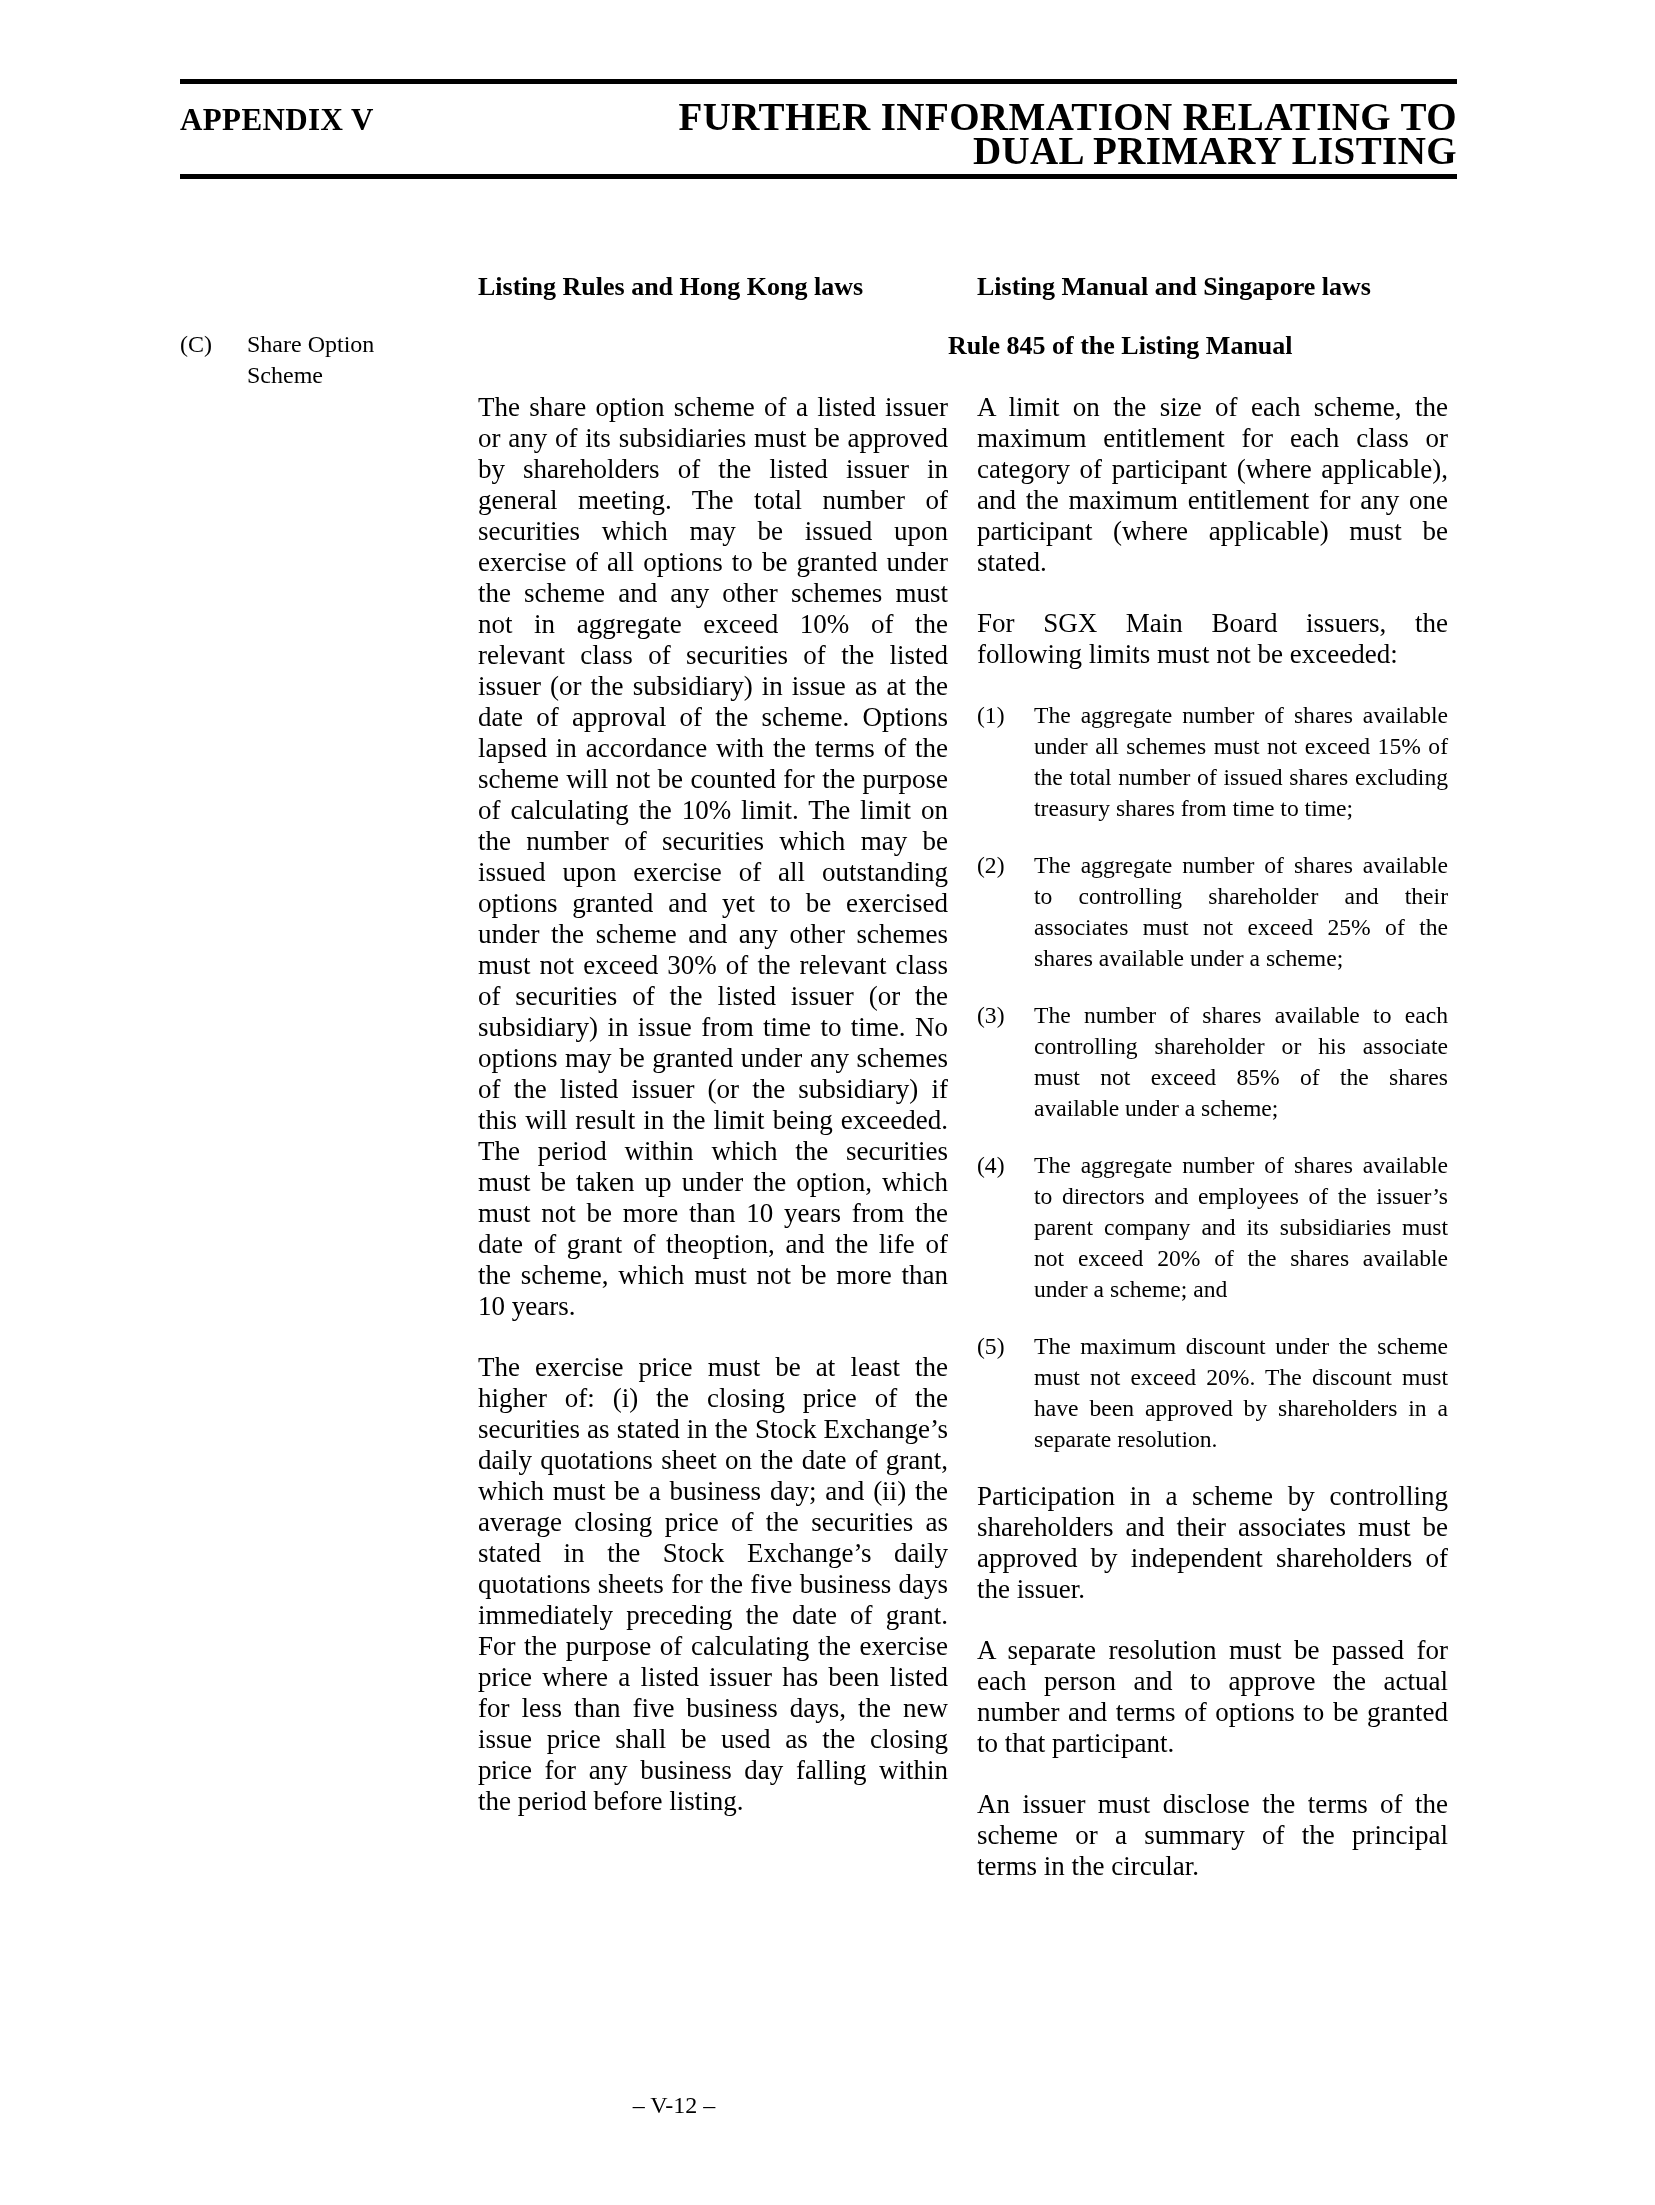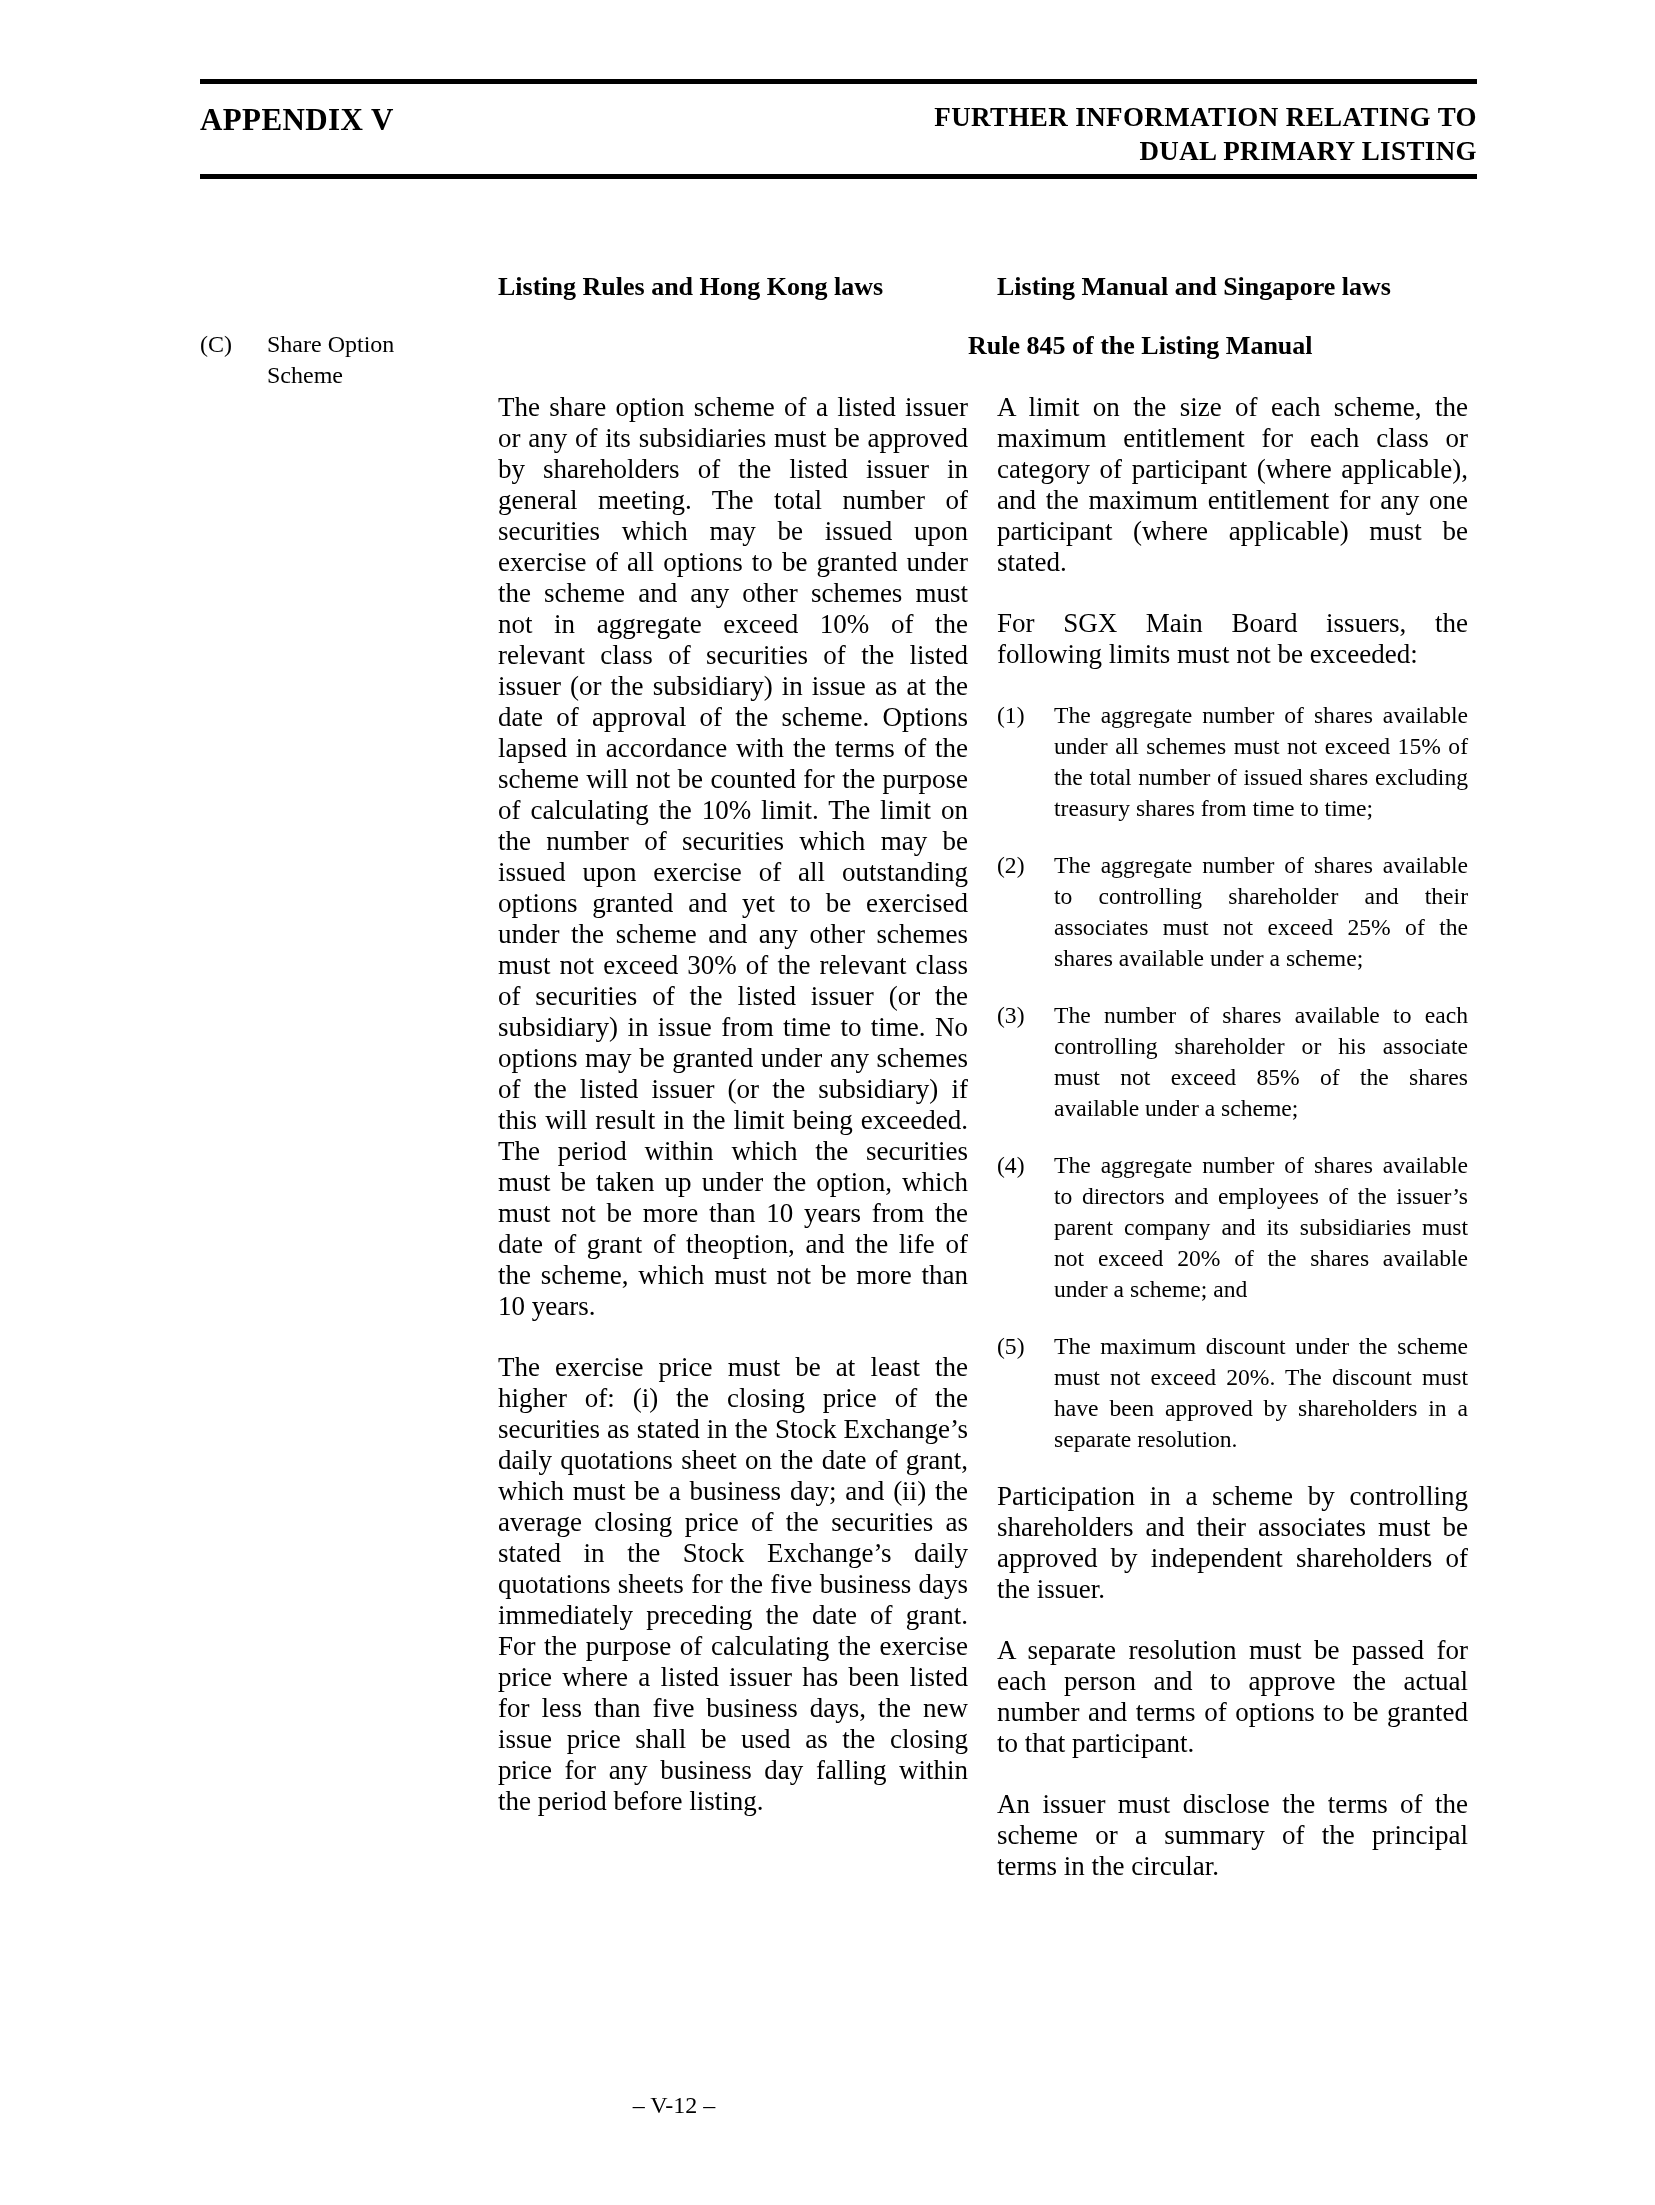--- a/index.html
+++ b/index.html
@@ -10,21 +10,21 @@
     width: 1655px;
     height: 2205px;
     background: #ffffff;
     color: #000000;
     font-family: "Liberation Serif", serif;
     position: relative;
     overflow: hidden;
   }
   .page {
     position: absolute;
-    left: 200px;
+    left: 180px;
     top: 0;
     width: 1277px;
   }
   .rule {
     height: 5px;
     background: #000000;
   }
   .rule-top { margin-top: 79px; }
   .header-row {
     height: 90px;
@@ -34,21 +34,21 @@
   }
   .appendix-label {
     font-size: 31px;
     font-weight: bold;
     line-height: 34px;
     padding-top: 18.6px;
     letter-spacing: 0.4px;
     white-space: nowrap;
   }
   .doc-title {
-    font-size: 27px;
+    font-size: 39px;
     font-weight: bold;
     line-height: 34px;
     padding-top: 15.7px;
     text-align: right;
     letter-spacing: 0.4px;
   }
   .content { margin-top: 91px; }
   .grid-row {
     display: grid;
     grid-template-columns: 298px 470px 29px 471px;

